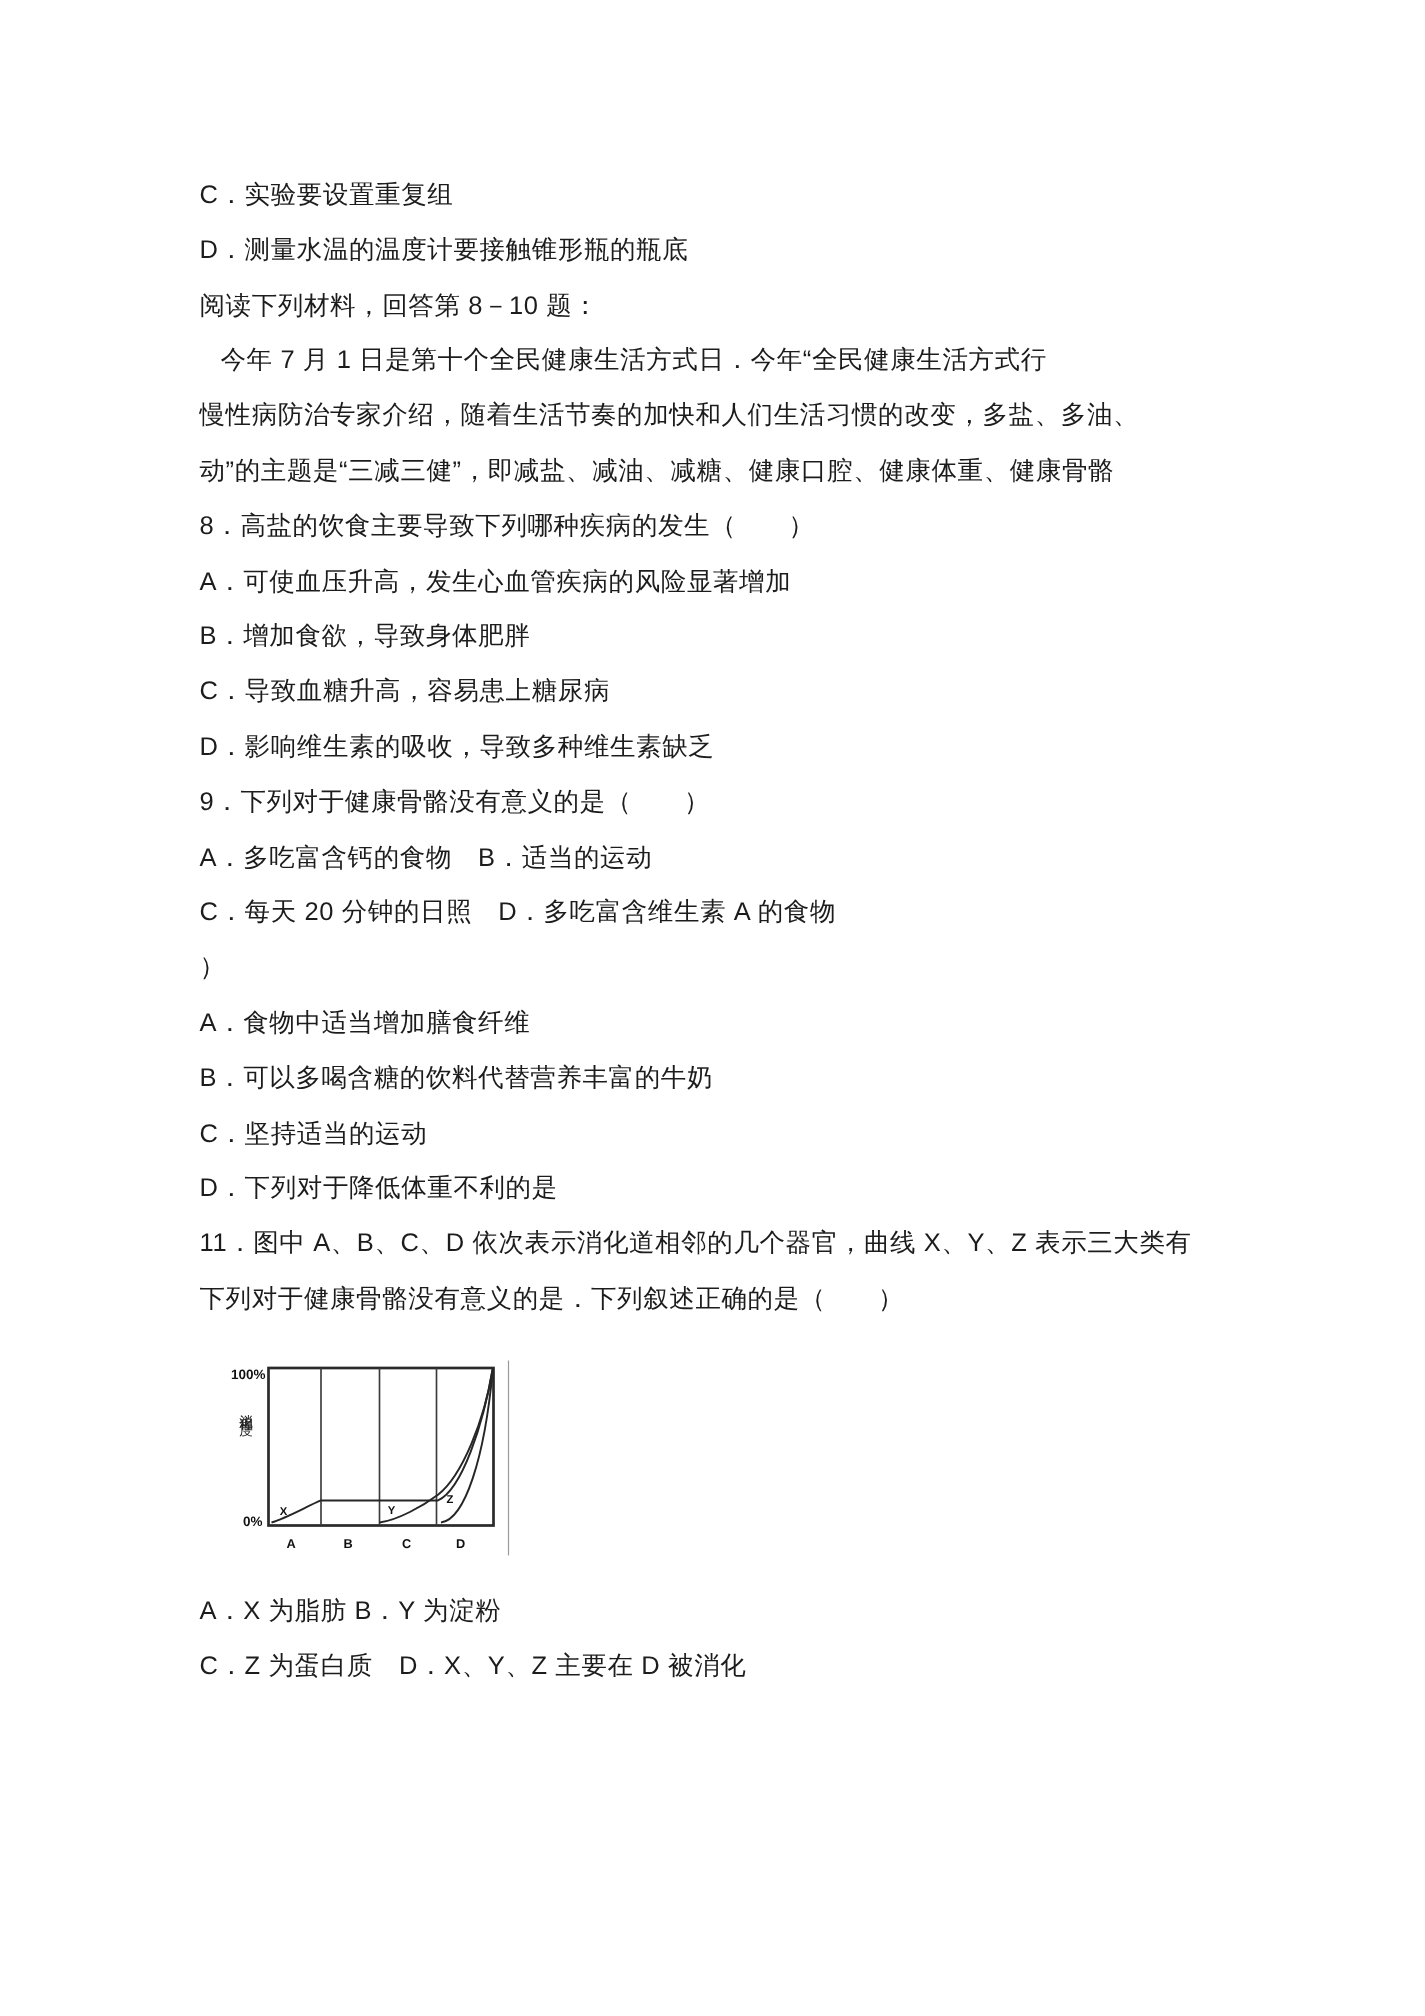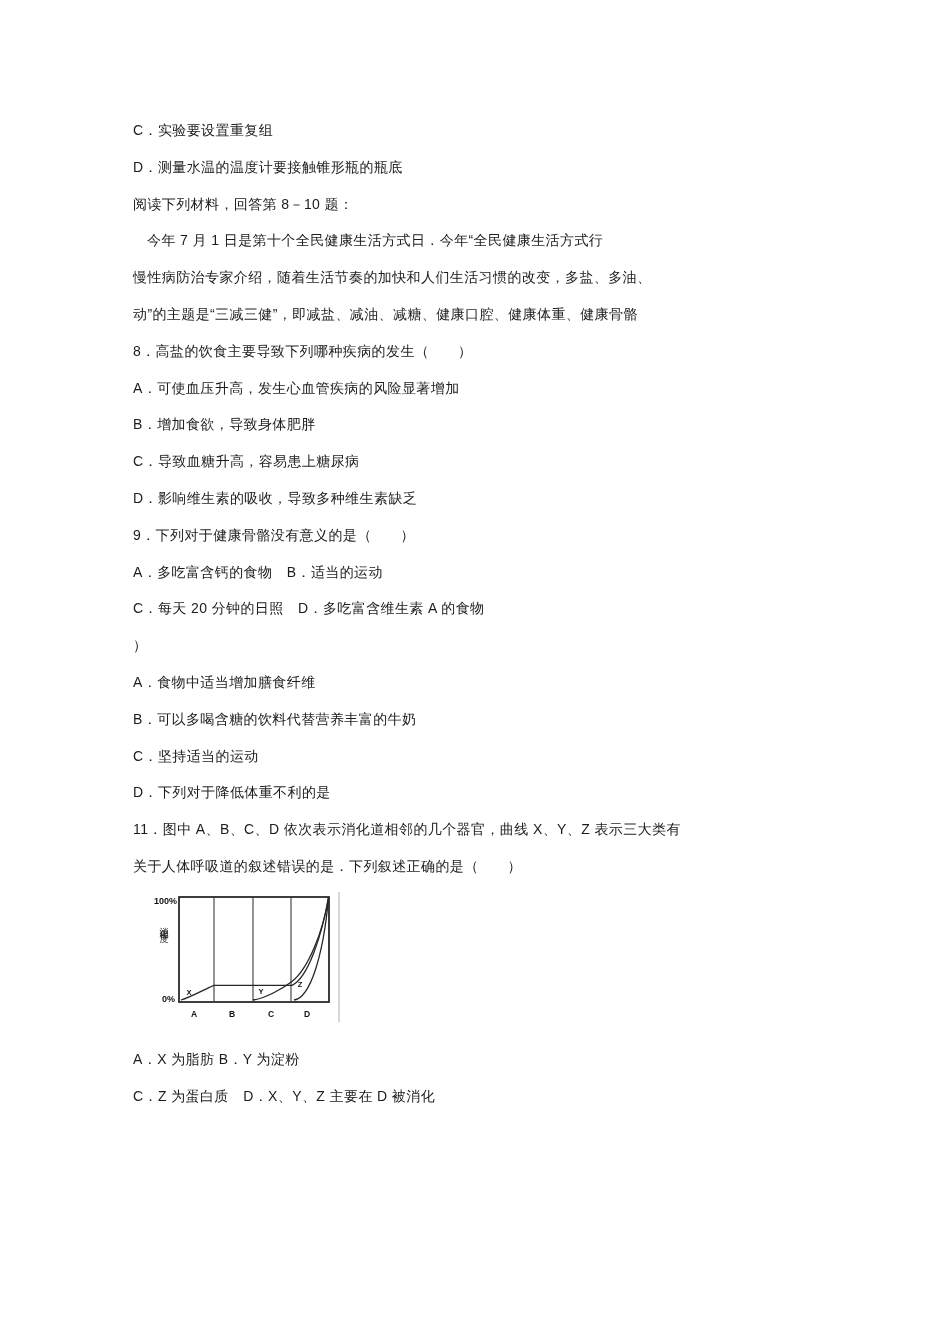--- a/index.html
+++ b/index.html
@@ -5,31 +5,31 @@
   html, body { margin: 0; padding: 0; }
   body {
     width: 950px; height: 1344px;
     background: #ffffff;
     overflow: hidden;
     font-family: "Liberation Sans", "DejaVu Sans", sans-serif;
     color: #1c1c1c;
   }
   .page { padding: 112px 120px 0 133px; }
   .line {
-    font-size: 14px;
+    font-size: 17px;
     line-height: 36.8px;
     height: 36.8px;
     white-space: pre;
     letter-spacing: 0.4px;
   }
   .indent { padding-left: 14px; }
   .figure {
     position: relative;
     width: 200px; height: 138px;
-    margin: 4px 0 14px 15px;
+    margin: 19px 0 14px 15px;
   }
   .figure svg { position: absolute; left: 0; top: 0; }
   .ylab {
     position: absolute;
     left: 11px; top: 31px;
     font-size: 9px;
     color: #222;
     writing-mode: vertical-rl;
     text-orientation: upright;
     letter-spacing: 2px;
@@ -57,21 +57,21 @@
   <div class="line">D．影响维生素的吸收，导致多种维生素缺乏</div>
   <div class="line">9．下列对于健康骨骼没有意义的是（　　）</div>
   <div class="line">A．多吃富含钙的食物　B．适当的运动</div>
   <div class="line">C．每天 20 分钟的日照　D．多吃富含维生素 A 的食物</div>
   <div class="line">）</div>
   <div class="line">A．食物中适当增加膳食纤维</div>
   <div class="line">B．可以多喝含糖的饮料代替营养丰富的牛奶</div>
   <div class="line">C．坚持适当的运动</div>
   <div class="line">D．下列对于降低体重不利的是</div>
   <div class="line">11．图中 A、B、C、D 依次表示消化道相邻的几个器官，曲线 X、Y、Z 表示三大类有</div>
-  <div class="line">关于人体呼吸道的叙述错误的是．下列叙述正确的是（　　）</div>
+  <div class="line">下列对于健康骨骼没有意义的是．下列叙述正确的是（　　）</div>
 
   <div class="figure">
     <svg width="200" height="138" viewBox="0 0 200 138">
 
       <rect x="31" y="8" width="150" height="105" fill="none" stroke="#2a2a2a" stroke-width="1.8"></rect>
 
       <line x1="66" y1="8" x2="66" y2="113" stroke="#3a3a3a" stroke-width="1.1"></line>
       <line x1="105" y1="8" x2="105" y2="113" stroke="#3a3a3a" stroke-width="1.1"></line>
       <line x1="143" y1="8" x2="143" y2="113" stroke="#3a3a3a" stroke-width="1.1"></line>
 

